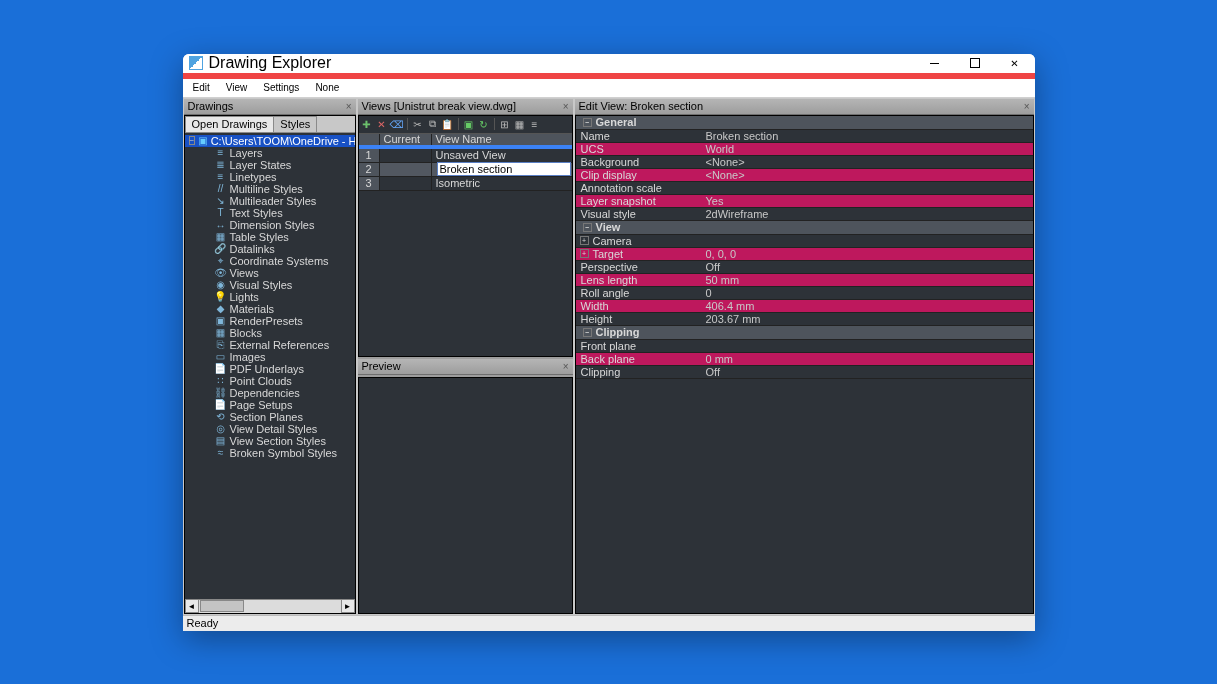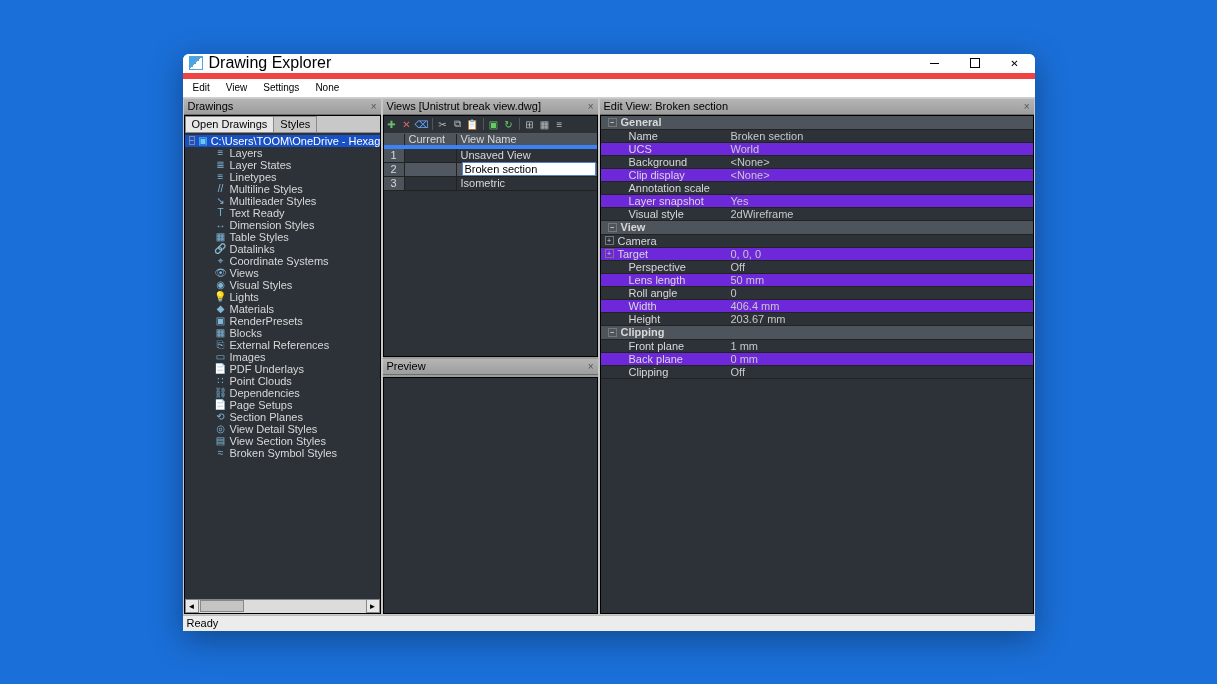--- a/index.html
+++ b/index.html
@@ -6,21 +6,21 @@
   body{background:#1a6fd8;display:flex;align-items:center;justify-content:center;height:684px;width:1217px;overflow:hidden}
   .window{width:852px;height:577px;background:#f0f0f0;border-radius:6px 6px 0 0;overflow:hidden;display:flex;flex-direction:column;box-shadow:0 8px 32px rgba(0,0,0,.35)}
   .titlebar{height:25px;background:#fff;display:flex;align-items:center;padding-left:6px;font-size:16px;color:#000;border-bottom:6px solid #ef4444}
   .titlebar-icon{width:14px;height:14px;background:linear-gradient(135deg,#4fa3e0 50%,#fff 50%);margin-right:6px;border:1px solid #4fa3e0}
   .titlebar-title{flex:1}
   .win-btn{width:40px;height:25px;display:flex;align-items:center;justify-content:center;font-size:10px;color:#000}
   .menubar{height:19px;background:#fff;display:flex;align-items:center;padding-left:2px;gap:0;font-size:10px;border-bottom:1px solid #d0d0d0}
   .menu-item{padding:1px 8px}
   .content{flex:1;display:flex;gap:2px;padding:1px;background:#c8c8c8}
   .panel{display:flex;flex-direction:column;background:#9d9d9d}
-  .panel.left{width:197px}
+  .panel.left{width:172px}
   .panel.mid{width:215px}
   .panel.right{flex:1}
   .panel-hdr{height:16px;background:linear-gradient(#b5b5b5,#9d9d9d);font-size:11px;color:#000;padding:1px 4px;display:flex;align-items:center;border-bottom:1px solid #6e6e6e}
   .panel-hdr-x{margin-left:auto;font-size:10px;color:#555}
   .panel-body{flex:1;background:#2d3238;border:1px solid #000;display:flex;flex-direction:column;overflow:hidden}
   
   .tabbar{height:17px;background:#c8c8c8;display:flex;font-size:11px;border-bottom:1px solid #8a8a8a}
   .tab{padding:1px 6px;background:#e8e8e8;border:1px solid #8a8a8a;border-bottom:none;margin-right:-1px}
   .tab.inactive{background:#c8c8c8}
   .tree{flex:1;overflow:auto;font-size:11px;color:#d8d8d8;padding:2px 0}
@@ -44,22 +44,22 @@
   .vrow-c1{width:21px;background:#4e545c;border-right:1px solid #222;text-align:center}
   .vrow-c2{width:52px;border-right:1px solid #222}
   .vrow-c3{flex:1;padding-left:4px;display:flex;align-items:center}
   .view-edit{background:#fff;color:#000;flex:1;margin:0 1px;padding-left:2px;border:1px solid #5a7fc4}
   .preview-area{flex:1;background:#2d3238;border:1px solid #000;margin-top:2px}
   
   .props{flex:1;font-size:11px;color:#d8d8d8;overflow:auto}
   .prop-sec{height:14px;background:#4e545c;font-weight:bold;padding-left:7px;display:flex;align-items:center;border-bottom:1px solid #222}
   .prop-sec-tog{width:9px;height:9px;border:1px solid #777;margin-right:4px;display:inline-flex;align-items:center;justify-content:center;font-size:7px;line-height:1}
   .prop-row{display:flex;height:13px;border-bottom:1px solid #222}
-  .prop-row.alt{background:#6d28d9}
-  .prop-k{width:126px;padding-left:28px;display:flex;align-items:center}
+  .prop-row.alt{background:#be185d}
+  .prop-k{width:126px;padding-left:5px;display:flex;align-items:center}
   .prop-k.expand{padding-left:4px}
   .prop-v{flex:1;padding-left:4px;display:flex;align-items:center;color:#c8c8c8}
   .status{height:16px;background:#ececec;font-size:11px;padding:1px 4px;border-top:1px solid #bbb}
   
   .ic-min::before{content:"";display:block;width:9px;border-top:1px solid #000}
   .ic-max::before{content:"";display:block;width:8px;height:8px;border:1px solid #000}
   .ic-close::before{content:"✕";font-size:10px}
 </style>
 </head>
 <body>
@@ -120,21 +120,21 @@
             <div class="tree-row" style="padding-left: 30px;">
               <span class="tree-ic">//</span>
               <span>Multiline Styles</span>
             </div>
             <div class="tree-row" style="padding-left: 30px;">
               <span class="tree-ic">↘</span>
               <span>Multileader Styles</span>
             </div>
             <div class="tree-row" style="padding-left: 30px;">
               <span class="tree-ic">T</span>
-              <span>Text Ready</span>
+              <span>Text Styles</span>
             </div>
             <div class="tree-row" style="padding-left: 30px;">
               <span class="tree-ic">↔</span>
               <span>Dimension Styles</span>
             </div>
             <div class="tree-row" style="padding-left: 30px;">
               <span class="tree-ic">▦</span>
               <span>Table Styles</span>
             </div>
             <div class="tree-row" style="padding-left: 30px;">
@@ -333,21 +333,20 @@
               <div class="prop-k">Width</div>
               <div class="prop-v">406.4 mm</div>
             </div>
             <div class="prop-row">
               <div class="prop-k">Height</div>
               <div class="prop-v">203.67 mm</div>
             </div>
             <div class="prop-sec"><span class="prop-sec-tog">−</span>Clipping</div>
             <div class="prop-row">
               <div class="prop-k">Front plane</div>
-              <div class="prop-v">1 mm</div>
             </div>
             <div class="prop-row alt">
               <div class="prop-k">Back plane</div>
               <div class="prop-v">0 mm</div>
             </div>
             <div class="prop-row">
               <div class="prop-k">Clipping</div>
               <div class="prop-v">Off</div>
             </div>
           </div>

